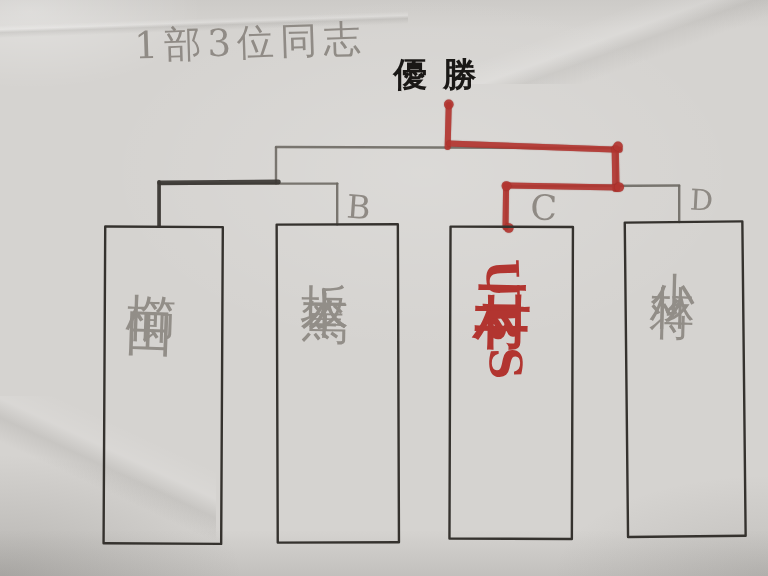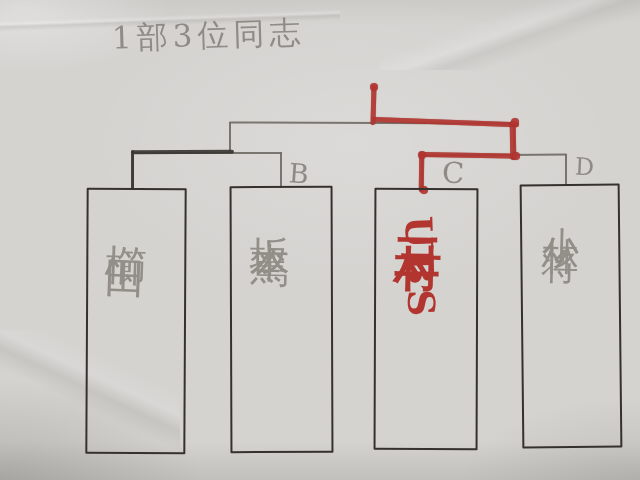--- a/index.html
+++ b/index.html
@@ -94,20 +94,21 @@
 </head>
 <body>
 
 <div id="paper">
 
   <div class="crease crease-1"></div>
   <div class="crease crease-2"></div>
   <div class="crease crease-3"></div>
 
   <div class="note-title">1部3位同志</div>
+  <div class="champion">優勝</div>
 
   <div class="gline l-final-h"></div>
   <div class="gline l-left-conn"></div>
   <div class="gline l-left-semi"></div>
   <div class="gline l-a-conn"></div>
   <div class="gline l-b-conn"></div>
   <div class="gline l-right-semi"></div>
   <div class="gline l-d-conn"></div>
   <div class="gline l-right-conn"></div>
   <div class="gline l-c-conn"></div>

